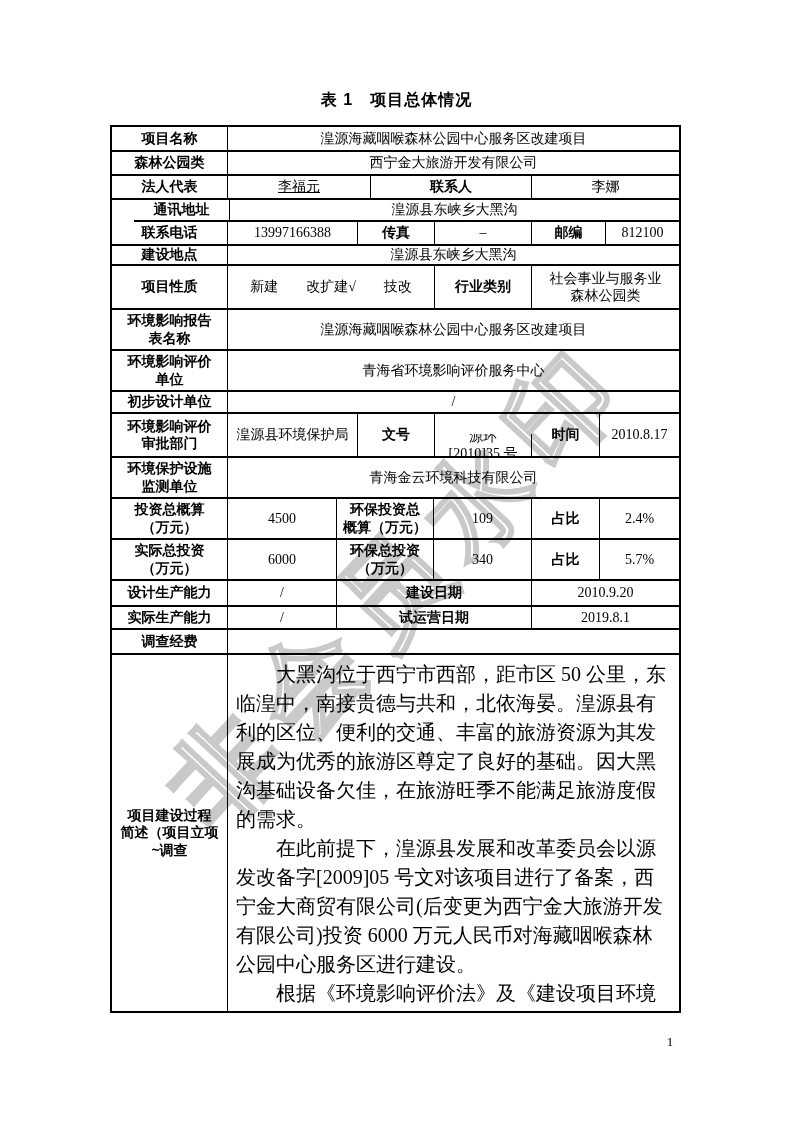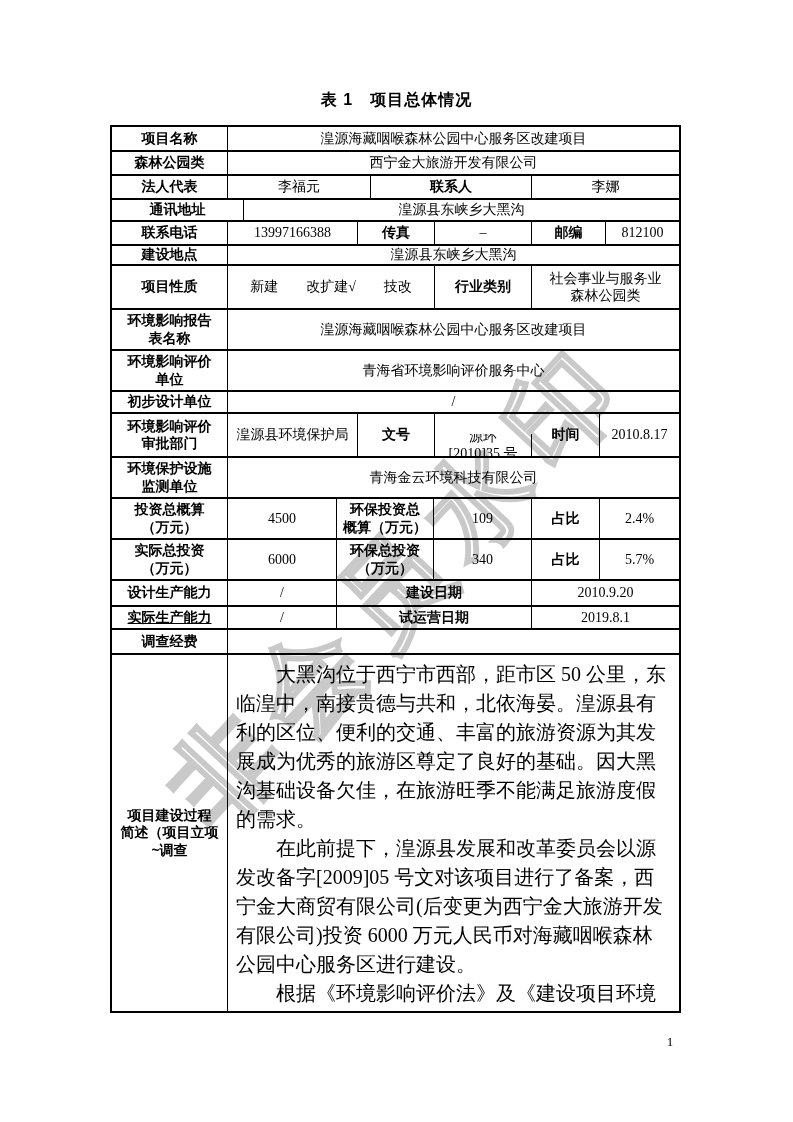--- a/index.html
+++ b/index.html
@@ -95,26 +95,26 @@
     <div class="row" style="height: 25px;">
       <div class="cell lbl" style="width: 116px;">项目名称</div>
       <div class="cell" style="width: 455px;">湟源海藏咽喉森林公园中心服务区改建项目</div>
     </div>
     <div class="row" style="height: 24px;">
       <div class="cell lbl" style="width: 116px;">森林公园类</div>
       <div class="cell" style="width: 455px;">西宁金大旅游开发有限公司</div>
     </div>
     <div class="row" style="height: 24px;">
       <div class="cell lbl" style="width: 116px;">法人代表</div>
-      <div class="cell" style="width: 143px;">李福元</div>
+      <div class="cell" style="width: 143px; text-decoration: underline;">李福元</div>
       <div class="cell lbl" style="width: 161px;">联系人</div>
       <div class="cell" style="width: 151px;">李娜</div>
     </div>
     <div class="row" style="height: 22px;">
-      <div class="cell lbl" style="width: 132px;">通讯地址</div>
+      <div class="cell lbl" style="width: 96px; margin-left: 22px;">通讯地址</div>
       <div class="cell" style="width: 455px;">湟源县东峡乡大黑沟</div>
     </div>
     <div class="row" style="height: 24px;">
       <div class="cell lbl" style="width: 116px;">联系电话</div>
       <div class="cell" style="width: 130px;">13997166388</div>
       <div class="cell lbl" style="width: 77px;">传真</div>
       <div class="cell" style="width: 97px;">–</div>
       <div class="cell lbl" style="width: 74px;">邮编</div>
       <div class="cell" style="width: 77px;">812100</div>
     </div>
@@ -178,21 +178,21 @@
       <div class="cell lbl" style="width: 68px;">占比</div>
       <div class="cell" style="width: 83px;">5.7%</div>
     </div>
     <div class="row" style="height: 26px;">
       <div class="cell lbl" style="width: 116px;">设计生产能力</div>
       <div class="cell" style="width: 109px;">/</div>
       <div class="cell lbl" style="width: 195px;">建设日期</div>
       <div class="cell" style="width: 151px;">2010.9.20</div>
     </div>
     <div class="row" style="height: 23px;">
-      <div class="cell lbl" style="width: 116px; text-decoration: underline;">实际生产能力</div>
+      <div class="cell lbl" style="width: 116px;">实际生产能力</div>
       <div class="cell" style="width: 109px;">/</div>
       <div class="cell lbl" style="width: 195px;">试运营日期</div>
       <div class="cell" style="width: 151px;">2019.8.1</div>
     </div>
     <div class="row" style="height: 25px;">
       <div class="cell lbl" style="width: 116px;">调查经费</div>
       <div class="cell" style="width: 455px;"></div>
     </div>
     <div class="row" style="height: 356px;">
       <div class="cell lbl" style="width: 116px;">项目建设过程

